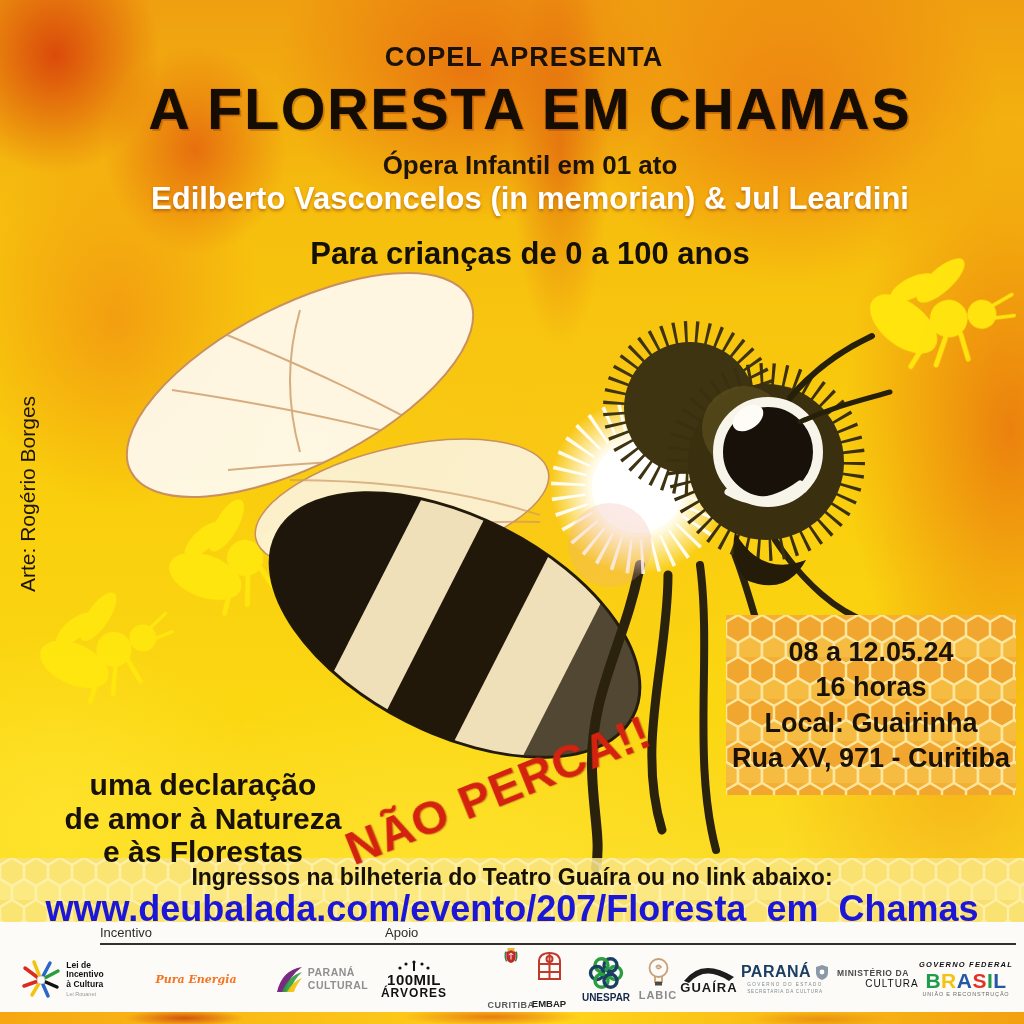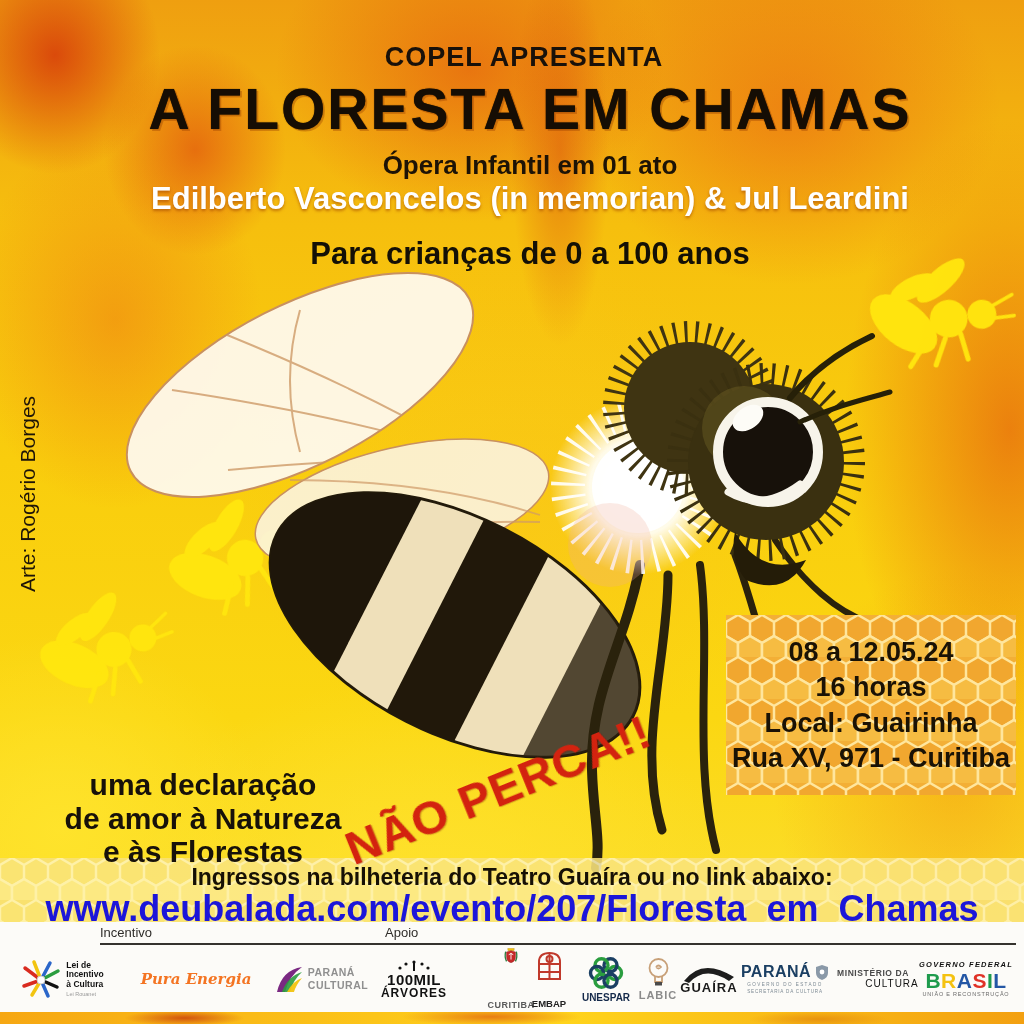--- a/index.html
+++ b/index.html
@@ -53,21 +53,21 @@
   .label-apoio     { left:385px; }
   .footer-rule { position:absolute; left:100px; top:21px; width:916px; height:2px; background:#35322e; }
   .lg { position:absolute; top:26px; height:62px; display:flex; flex-direction:column;
         align-items:center; justify-content:center; line-height:1; }
   .lg .row { display:flex; align-items:center; gap:4px; }
   .lei   { left:6px;   width:112px; }
   .lei .tx { font-size:8.5px; font-weight:800; color:#111; text-align:left; line-height:1.15; }
   .lei .sub { font-size:5.5px; color:#999; margin-top:2px; }
   .copel { left:118px; width:156px; }
   .copel .nm { font-size:31px; font-weight:900; color:#f47422; letter-spacing:1px; }
-  .copel .sub { font-size:15px; font-style:italic; font-weight:bold; color:#f47422;
+  .copel .sub { font-size:11px; font-style:italic; font-weight:bold; color:#f47422;
                 font-family:"DejaVu Serif", serif; margin-top:1px; }
   .pc    { left:268px; width:106px; }
   .pc .tx { font-size:10.5px; font-weight:800; color:#8f8f8f; text-align:left; letter-spacing:.5px; line-height:1.2; }
   .arv   { left:374px; width:80px; color:#111; }
   .arv .l1 { font-size:15px; font-weight:900; letter-spacing:.5px; }
   .arv .l2 { font-size:12px; font-weight:900; letter-spacing:1px; }
   .cur   { left:480px; width:62px;gap:35px; }
   .cur .nm { font-size:9px; font-weight:800; color:#5a5a5a; letter-spacing:.5px; margin-top:2px; }
   .emb   { left:522px; width:54px; }
   .emb .nm { font-size:9.5px; font-weight:800; color:#222; margin-top:18px; }

